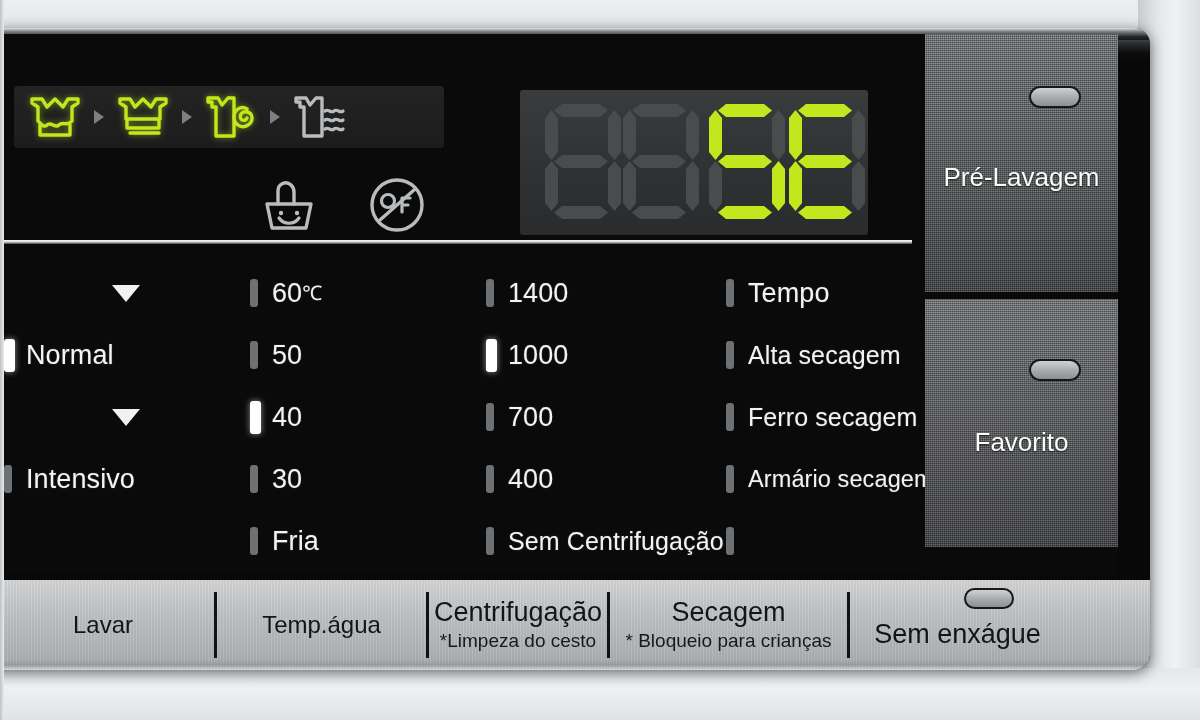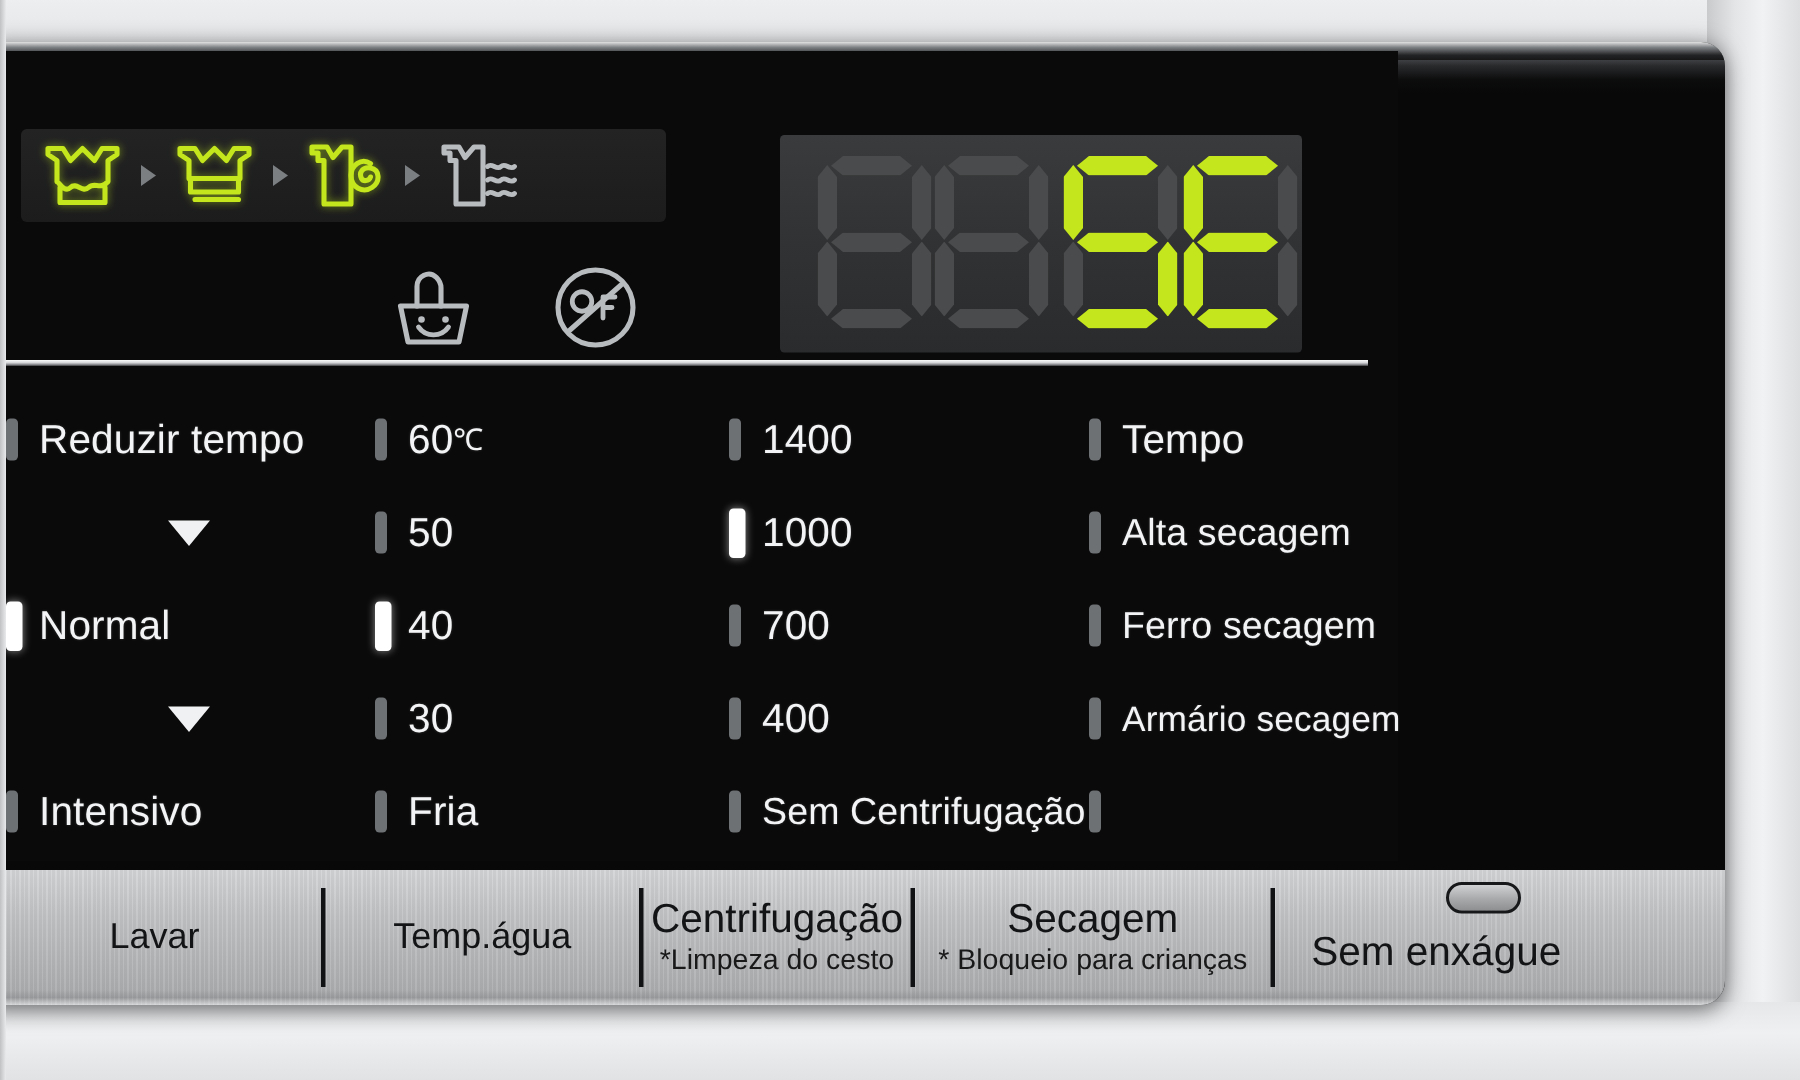--- a/index.html
+++ b/index.html
@@ -495,24 +495,20 @@
           <div class="seg v c"></div>
           <div class="seg h d on"></div>
         </div>
       </div>
 
       <div class="chrome-divider"></div>
 
       <div class="options-area">
 
         <div class="opt-col c1">
-          <div class="opt-row">
-            <div class="opt-bar"></div>
-            <div class="opt-label">Reduzir tempo</div>
-          </div>
           <div class="chev-row">
             <div class="chev"></div>
           </div>
           <div class="opt-row">
             <div class="opt-bar active"></div>
             <div class="opt-label">Normal</div>
           </div>
           <div class="chev-row">
             <div class="chev"></div>
           </div>
@@ -586,20 +582,36 @@
             <div class="opt-label xsmall">Armário secagem</div>
           </div>
           <div class="opt-row">
             <div class="opt-bar"></div>
           </div>
         </div>
 
       </div>
     </div>
 
+    <div class="side-buttons">
+
+      <div class="side-btn prewash">
+        <div class="led-pill"></div>
+        <div class="side-btn-label">Pré-Lavagem</div>
+      </div>
+
+      <div class="side-top-dark"></div>
+
+      <div class="side-btn fav">
+        <div class="led-pill"></div>
+        <div class="side-btn-label">Favorito</div>
+      </div>
+
+      <div class="side-gap"></div>
+    </div>
 
     <div class="bottom-bar">
 
       <div class="bb-btn" style="width:222px">
         <div class="bb-main">Lavar</div>
       </div>
       <div class="bb-div"></div>
 
       <div class="bb-btn" style="width:209px">
         <div class="bb-main">Temp.água</div>

